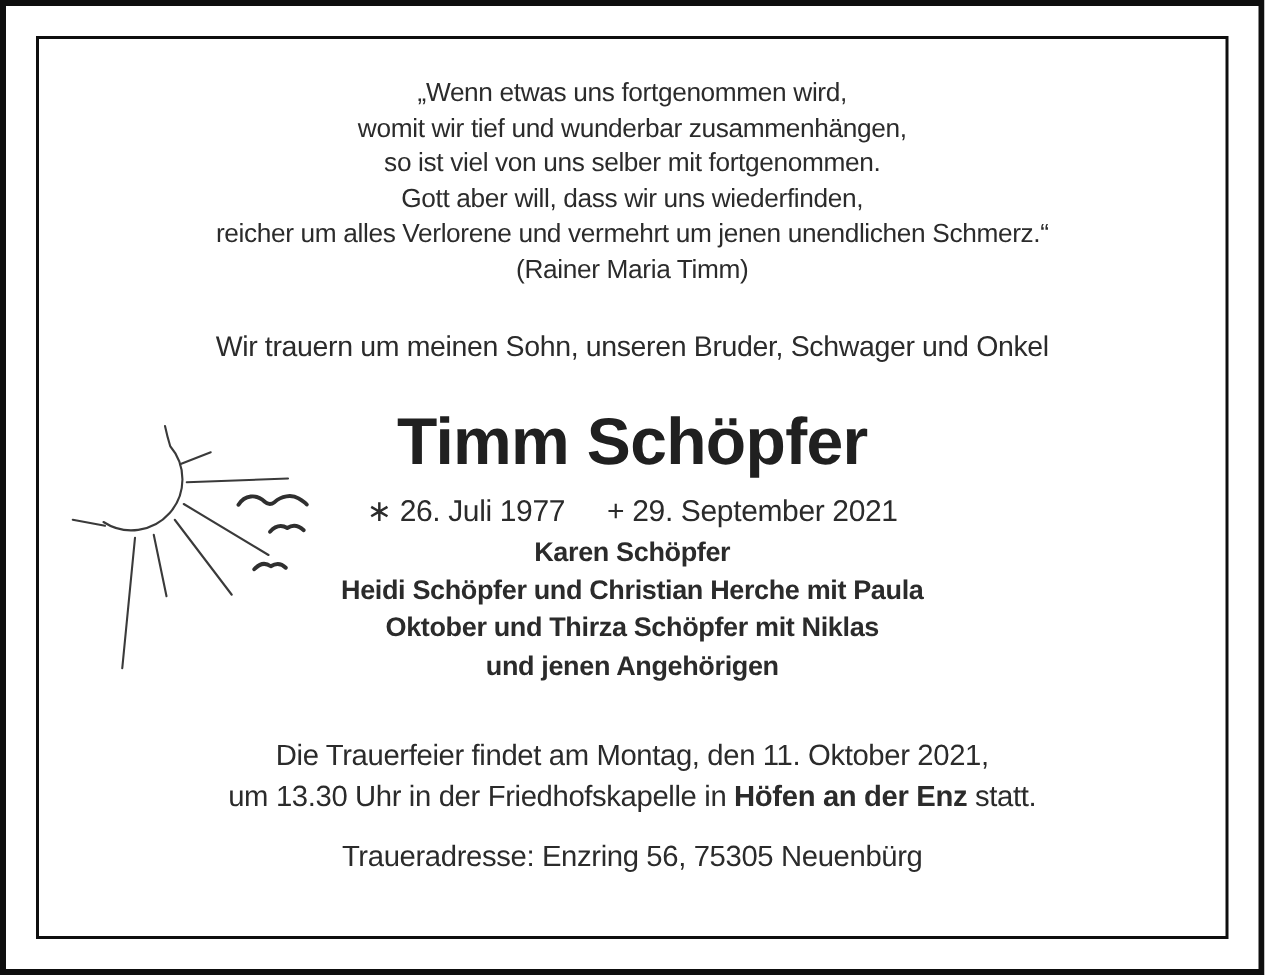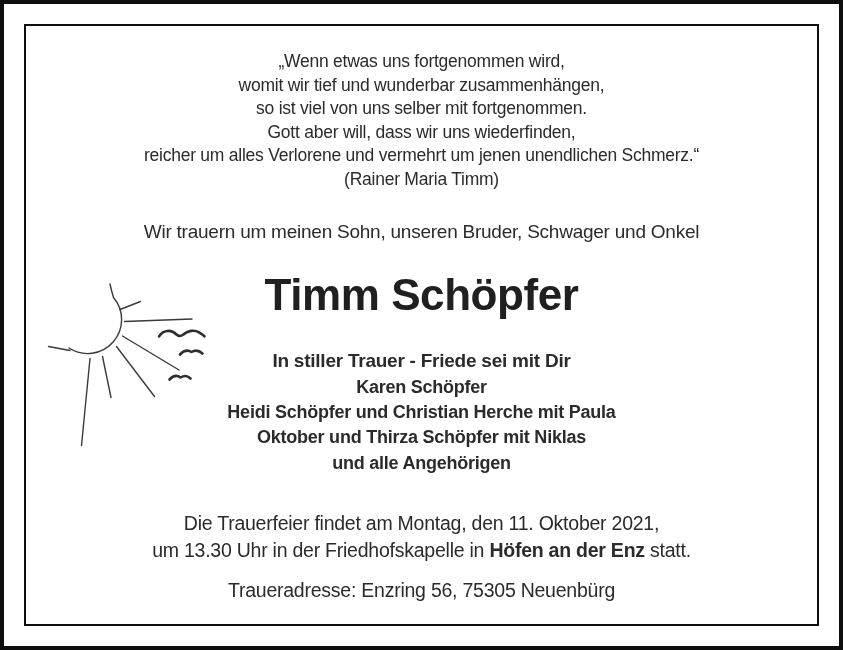--- a/index.html
+++ b/index.html
@@ -65,28 +65,30 @@
         <div>so ist viel von uns selber mit fortgenommen.</div>
         <div>Gott aber will, dass wir uns wiederfinden,</div>
         <div>reicher um alles Verlorene und vermehrt um jenen unendlichen Schmerz.“</div>
         <div>(Rainer Maria Timm)</div>
       </div>
 
       <div class="intro">Wir trauern um meinen Sohn, unseren Bruder, Schwager und Onkel</div>
 
       <div class="deceased-name">Timm Schöpfer</div>
 
+      <div class="dates">
+        <span><span>∗</span> <span>26. Juli 1977</span></span><span class="death-part"><span>+</span> <span>29. September 2021</span></span>
+      </div>
 
-      <div class="condolence">In stiller Trauer - Friede sei mit Dir</div>
 
       <div class="mourners">
         <div>Karen Schöpfer</div>
         <div>Heidi Schöpfer und Christian Herche mit Paula</div>
         <div>Oktober und Thirza Schöpfer mit Niklas</div>
-        <div>und alle Angehörigen</div>
+        <div>und jenen Angehörigen</div>
       </div>
 
       <div class="funeral">
         <div>Die Trauerfeier findet am Montag, den 11. Oktober 2021,</div>
         <div><span>um 13.30 Uhr in der Friedhofskapelle in </span><b>Höfen an der Enz</b><span> statt.</span></div>
       </div>
 
       <div class="address">Traueradresse: Enzring 56, 75305 Neuenbürg</div>
 
     </div>

